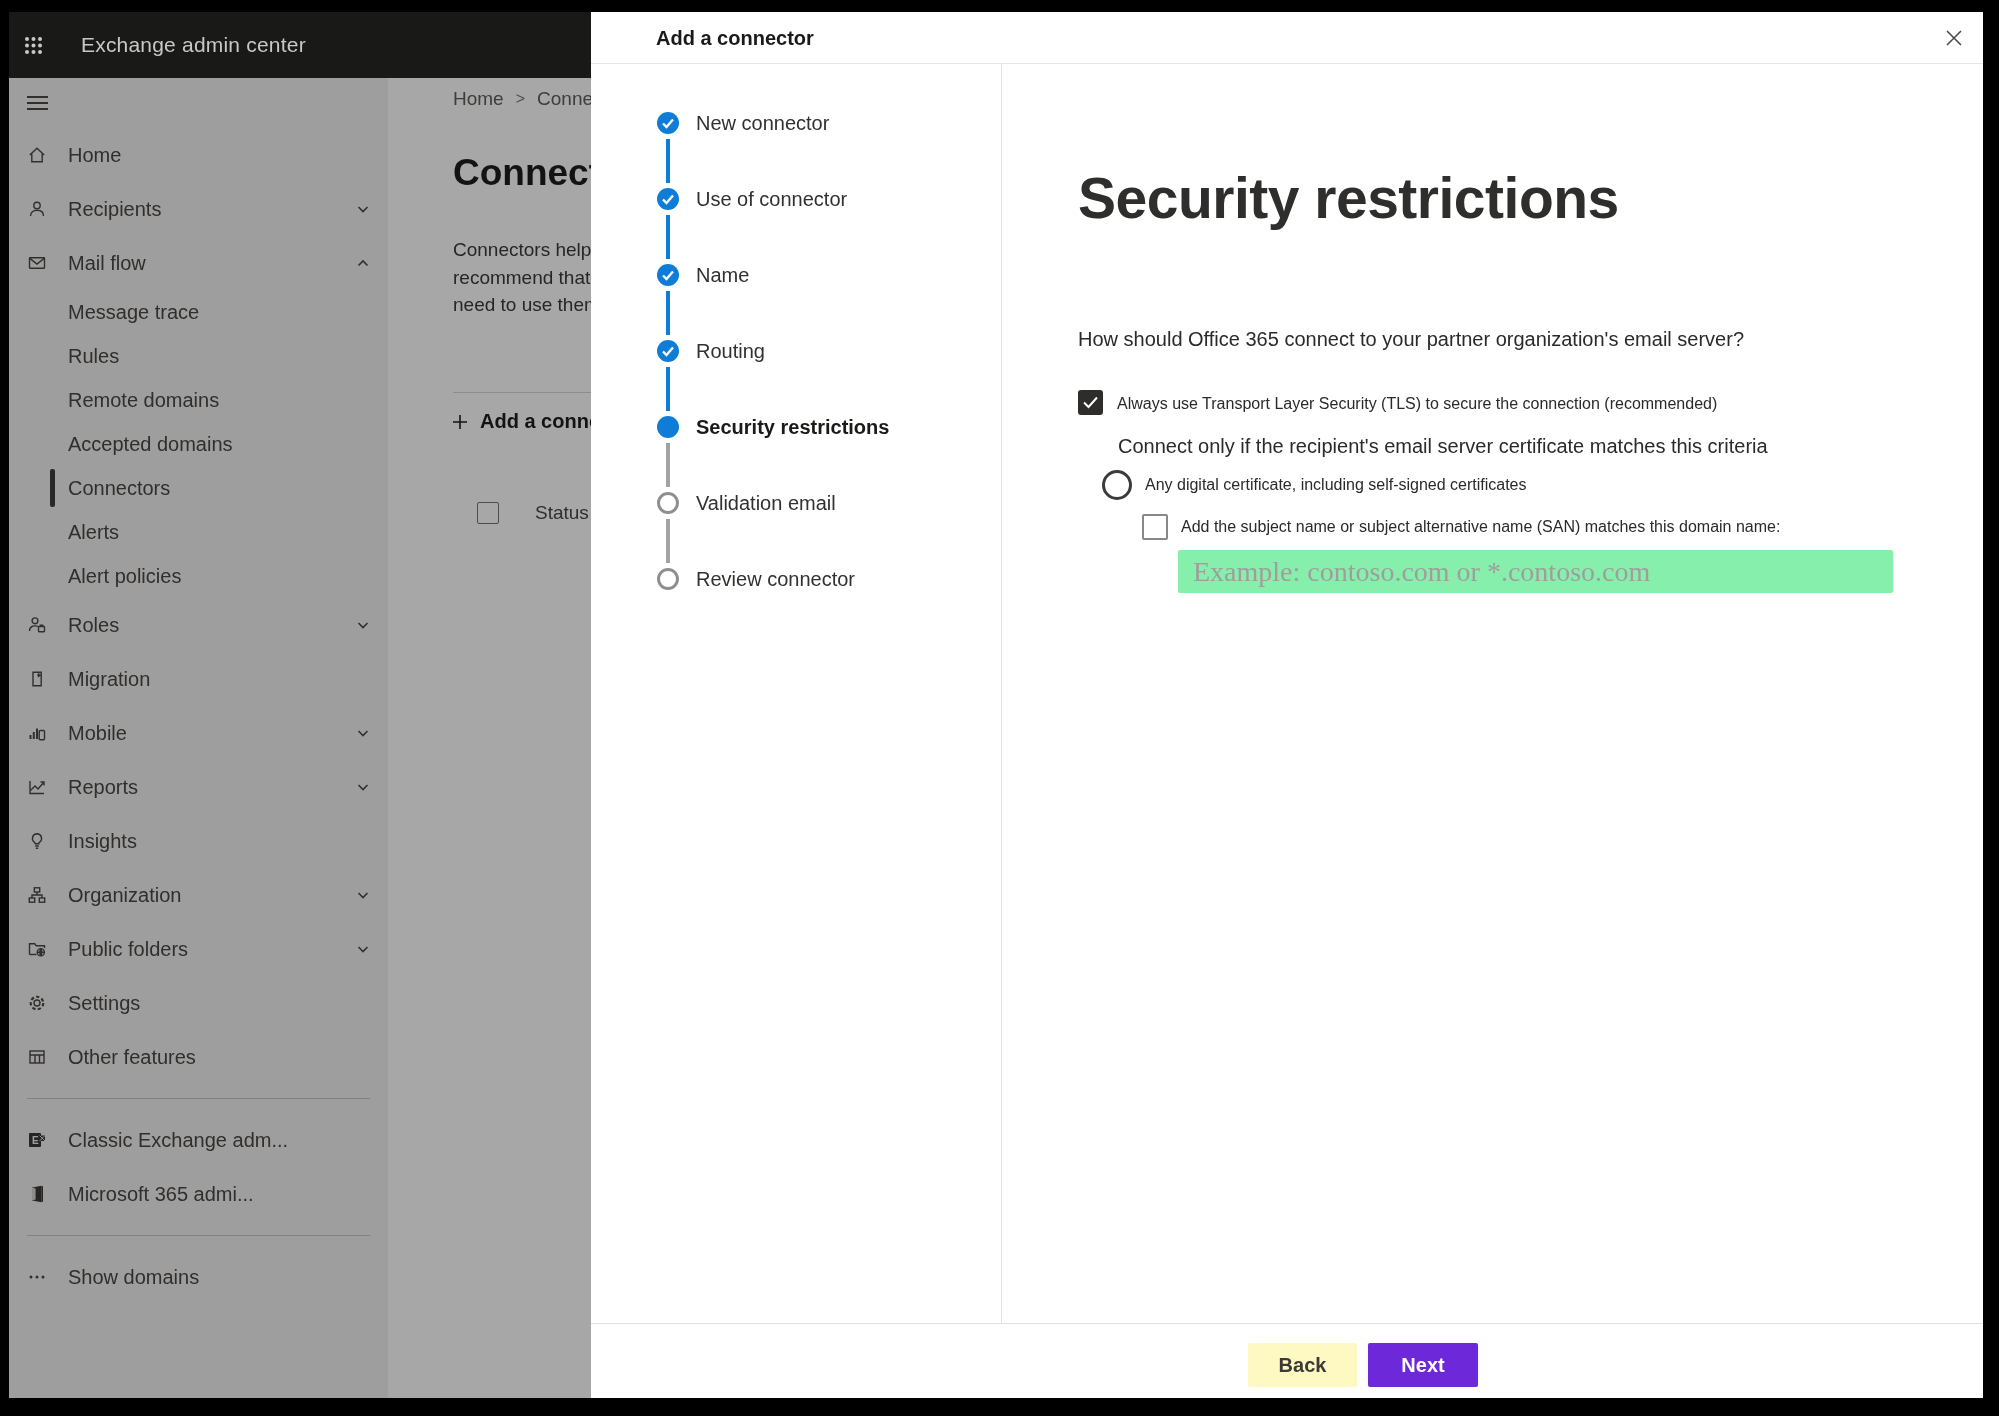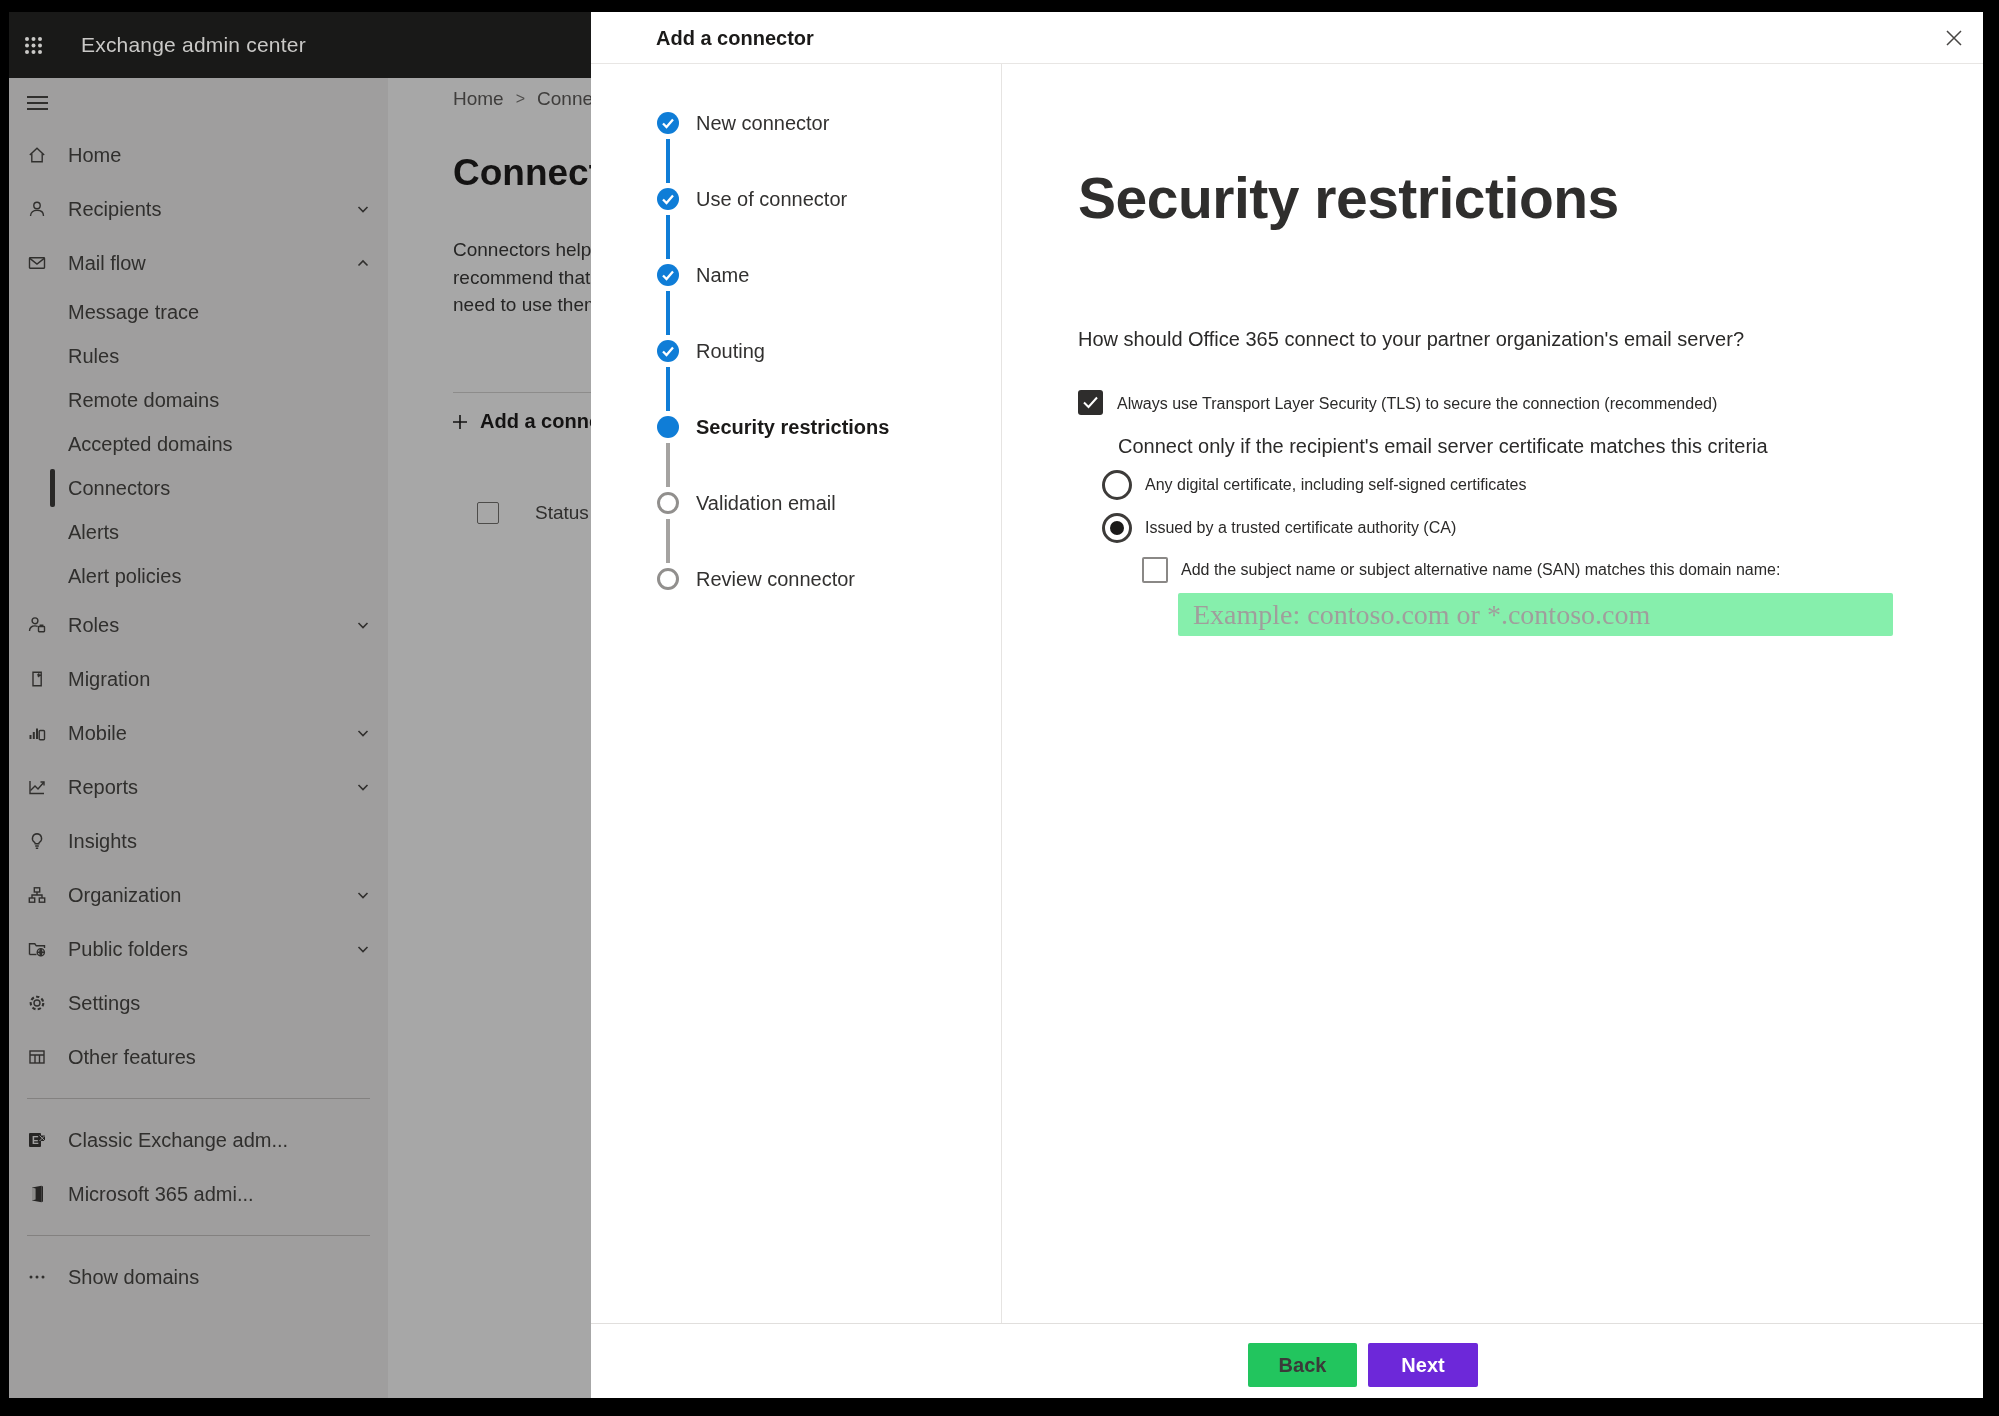--- a/index.html
+++ b/index.html
@@ -88,21 +88,21 @@
   .radio-row .row-label { line-height:30px; }
   .san-row { margin:14px 0 0 64px; display:flex; gap:13px; }
   .san-row .cbx { width:26px; height:26px; flex-basis:26px; }
   .san-row .row-label { line-height:26px; }
   .domain-input { margin:10px 0 0 100px; width:715px; height:43px; background:#86efac; border:none; outline:none; border-radius:2px; padding:0 15px; font-size:28px; font-family:Liberation Serif, serif; color:#323130; }
   .domain-input::placeholder { color:#a09e9c; }
 
   .dlg-footer { height:75px; flex:0 0 75px; border-top:1px solid #e1dfdd; position:relative; }
   .btn-group { position:absolute; left:657px; top:19px; display:flex; gap:11px; }
   .btn { height:44px; font-size:20px; font-weight:700; font-family:"Liberation Sans",sans-serif; border:none; border-radius:2px; cursor:pointer; }
-  .btn-back { width:109px; background:#22c55e; color:#3b3a39; }
+  .btn-back { width:109px; background:#fef9c3; color:#3b3a39; }
   .btn-next { width:110px; background:#6d28d9; color:#fff; }
 </style>
 </head>
 <body>
 
 <div class="app">
 
   <div class="topbar">
     <div class="waffle-btn">
       <svg width="19" height="19" viewBox="0 0 19 19">
@@ -454,24 +454,20 @@
         <span class="row-label">Always use Transport Layer Security (TLS) to secure the connection (recommended)</span>
       </div>
 
       <div class="criteria">Connect only if the recipient's email server certificate matches this criteria</div>
 
       <div class="radio-row first">
         <span class="rdo" data-checked="false"></span>
         <span class="row-label">Any digital certificate, including self-signed certificates</span>
       </div>
 
-      <div class="radio-row second">
-        <span class="rdo" data-checked="true"></span>
-        <span class="row-label">Issued by a trusted certificate authority (CA)</span>
-      </div>
 
       <div class="san-row">
         <span class="cbx" data-checked="false">
           
         </span>
         <span class="row-label">Add the subject name or subject alternative name (SAN) matches this domain name:</span>
       </div>
 
       <input class="domain-input" type="text" placeholder="Example: contoso.com or *.contoso.com" style="">
     </div>

